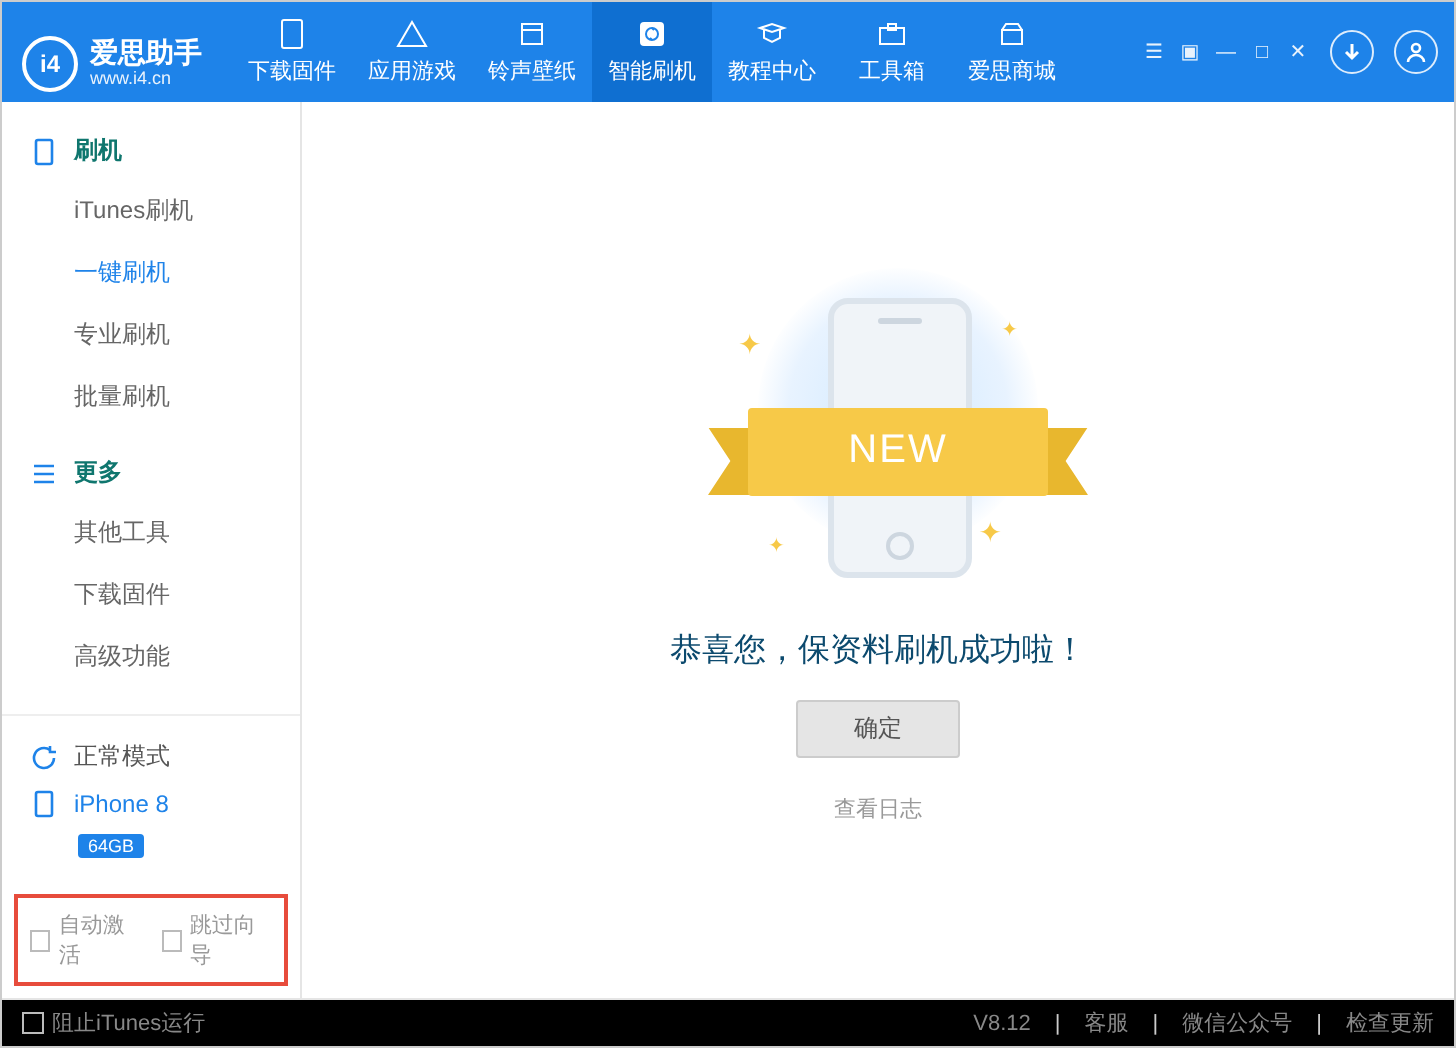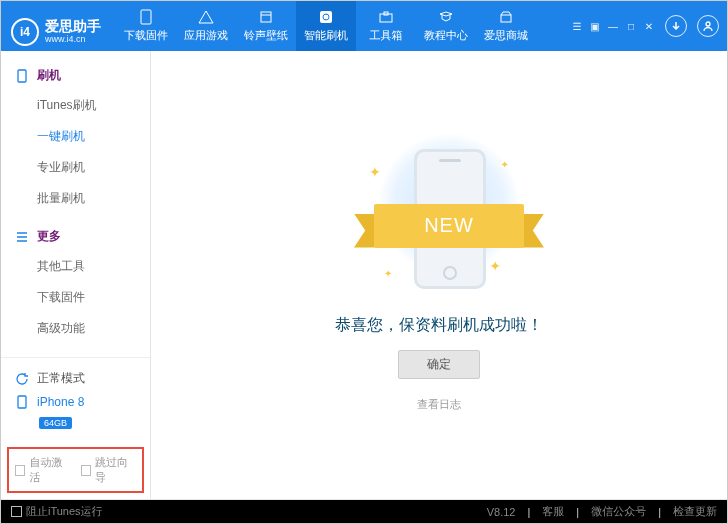--- a/index.html
+++ b/index.html
@@ -24,21 +24,21 @@
     .winctrl .circ { width: 22px; height: 22px; border: 1.5px solid rgba(255,255,255,.85); border-radius: 50%; display: flex; align-items: center; justify-content: center; cursor: pointer; margin-left: 4px; }
     .winctrl svg { stroke: #fff; fill: none; }
 
     
     .body { display: flex; flex: 1; min-height: 0; }
 
     
     .sidebar { width: 150px; border-right: 1px solid #e5e5e5; display: flex; flex-direction: column; font-size: 12px; color: #555; }
     .sb-scroll { flex: 1; overflow: hidden; padding-top: 10px; }
     .sb-group { margin-bottom: 8px; }
-    .sb-head { display: flex; align-items: center; padding: 6px 14px; font-weight: bold; color: #701a75; }
+    .sb-head { display: flex; align-items: center; padding: 6px 14px; font-weight: bold; color: #0f766e; }
     .sb-head .gico { width: 14px; margin-right: 8px; display: flex; align-items: center; justify-content: center; }
     .sb-head svg { stroke: #1e83e9; fill: none; }
     .sb-item { padding: 7px 14px 7px 36px; cursor: pointer; color: #666; }
     .sb-item.active { color: #1e83e9; }
 
     .sb-status { border-top: 1px solid #eee; padding: 8px 12px; }
     .sb-status-row { display: flex; align-items: center; padding: 4px 0; }
     .sb-status-row .sico { width: 18px; margin-right: 6px; display: flex; align-items: center; justify-content: center; }
     .badge { background: #1e83e9; color: #fff; font-size: 9px; padding: 1px 5px; border-radius: 2px; margin-left: 4px; }
     .device-name { color: #1e83e9; font-size: 12px; }
@@ -119,34 +119,34 @@
               <rect x="2" y="2" width="12" height="12" rx="2" fill="#fff"></rect>
               <path d="M5 8a3 3 0 1 0 6 0 3 3 0 1 0-6 0" stroke="#1e83e9" fill="none"></path>
               <path d="M8 5l1 1M8 11l-1-1" stroke="#1e83e9"></path>
             </svg>
           </div>
           <span>智能刷机</span>
         </div>
       <div class="tab">
           <div class="ico">
             <svg width="16" height="14" viewBox="0 0 16 14">
+              <path d="M2 4l6-2 6 2-6 2z" stroke="#fff" fill="none"></path>
+              <path d="M4 5v4l4 2 4-2V5" stroke="#fff" fill="none"></path>
+            </svg>
+          </div>
+          <span>教程中心</span>
+        </div>
+      <div class="tab">
+          <div class="ico">
+            <svg width="16" height="14" viewBox="0 0 16 14">
               <rect x="2" y="4" width="12" height="8" stroke="#fff" fill="none"></rect>
               <rect x="6" y="2" width="4" height="3" stroke="#fff" fill="none"></rect>
             </svg>
           </div>
           <span>工具箱</span>
-        </div>
-      <div class="tab">
-          <div class="ico">
-            <svg width="16" height="14" viewBox="0 0 16 14">
-              <path d="M2 4l6-2 6 2-6 2z" stroke="#fff" fill="none"></path>
-              <path d="M4 5v4l4 2 4-2V5" stroke="#fff" fill="none"></path>
-            </svg>
-          </div>
-          <span>教程中心</span>
         </div>
       <div class="tab">
           <div class="ico">
             <svg width="16" height="14" viewBox="0 0 16 14">
               <rect x="3" y="5" width="10" height="7" stroke="#fff" fill="none"></rect>
               <path d="M3 5l2-3h6l2 3" stroke="#fff" fill="none"></path>
             </svg>
           </div>
           <span>爱思商城</span>
         </div>

